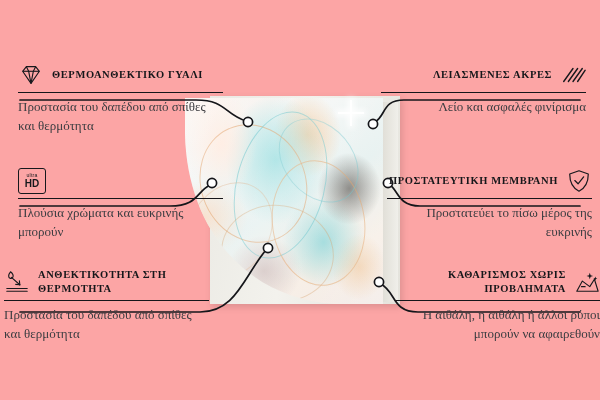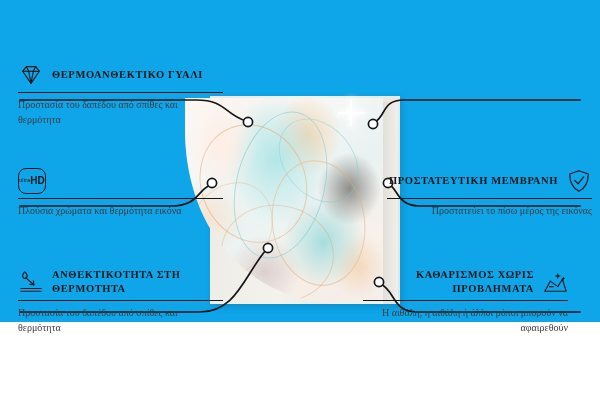--- a/index.html
+++ b/index.html
@@ -3,21 +3,21 @@
 <meta charset="utf-8">
 <style>
   html,body{margin:0;padding:0;}
   body{
     width:600px;height:400px;
     background:#ffffff;
     font-family:"Liberation Serif","DejaVu Serif",serif;
     overflow:hidden;
     position:relative;
   }
-  #stage{position:relative;width:600px;height:322px;background:#0ea5e9;text-decoration:underline;}
+  #stage{position:relative;width:600px;height:400px;background:#fca5a5;text-decoration:underline;}
 
   
   #product{
     position:absolute;left:175px;top:88px;width:250px;height:230px;
   }
   .panel-back{
     position:absolute;left:35px;top:8px;width:190px;height:208px;
     background:linear-gradient(100deg,#ebeae4 0%,#f3f2ed 45%,#e4e3dc 100%);
     box-shadow:2px 3px 7px rgba(0,0,0,.13);
   }
@@ -75,39 +75,39 @@
   .feat.left .head{justify-content:flex-start;}
   .feat.right .head{justify-content:flex-end;}
   .feat .title{
     font-size:10.5px;letter-spacing:.6px;color:#16171a;font-weight:bold;
     line-height:1.32;text-transform:uppercase;
   }
   .feat.left .title{text-align:left;}
   .feat.right .title{text-align:right;}
   .feat .rule{height:1.4px;background:#15161a;margin:4px 0 5px;width:100%;}
   .feat .desc{
-    font-size:10px;color:#3c3d41;line-height:1.45;
+    font-size:13px;color:#3c3d41;line-height:1.45;
   }
   .feat.left .desc{text-align:left;}
   .feat.right .desc{text-align:right;}
   .ic{flex:0 0 auto;width:26px;height:26px;display:block;}
   .hdicon{
-    border:1.4px solid #17181c;border-radius:8px;width:26px;height:24px;
-    display:flex;flex-direction:row;align-items:center;justify-content:center;
+    border:1.4px solid #17181c;border-radius:3px;width:26px;height:24px;
+    display:flex;flex-direction:column;align-items:center;justify-content:center;
     line-height:1;
   }
   .hdicon .u{font-family:"Liberation Sans",sans-serif;font-size:5.2px;letter-spacing:.2px;color:#17181c;}
   .hdicon .h{font-family:"Liberation Sans",sans-serif;font-size:10px;font-weight:bold;color:#17181c;margin-top:.5px;}
 
   #f1{left:18px;top:62px;}
   #f2{left:18px;top:168px;}
-  #f3{left:18px;top:268px;}
+  #f3{left:4px;top:268px;}
   #f4{right:14px;top:62px;}
   #f5{right:8px;top:168px;}
-  #f6{right:32px;top:268px;}
+  #f6{right:0;top:268px;}
 </style>
 </head>
 <body>
 
 <div id="stage">
 
   <div id="product">
     <div class="panel-back"></div>
     <div class="panel-back2"></div>
     <div class="art-clip">
@@ -160,54 +160,69 @@
   </div>
 
   <div class="feat left" id="f2">
     <div class="head">
       <div class="ic hdicon">
         <span class="u">ultra</span>
         <span class="h">HD</span>
       </div>
     </div>
     <div class="rule"></div>
-    <div class="desc">Πλούσια χρώματα και θερμότητα εικόνα</div>
+    <div class="desc">Πλούσια χρώματα και ευκρινής μπορούν</div>
   </div>
 
   <div class="feat left" id="f3">
     <div class="head">
       <svg class="ic" viewBox="0 0 28 28">
         <g fill="none" stroke="#17181c" stroke-width="1.2" stroke-linecap="round" stroke-linejoin="round">
           <path d="M7,3 C9.5,5 10.5,7 9.5,9 C8.5,11 5,10.5 5,7.5 C5,5.8 6,4.2 7,3 Z"></path>
           <path d="M8,9 L17,17"></path>
             <path d="M17,17 L12.6,16.6"></path>
             <path d="M17,17 L16.6,12.6"></path>
           <path d="M3,21 L25,21"></path>
             <path d="M3,24 L25,24"></path>
         </g>
       </svg>
       <div class="title">ΑΝΘΕΚΤΙΚΟΤΗΤΑ ΣΤΗ ΘΕΡΜΟΤΗΤΑ</div>
     </div>
     <div class="rule"></div>
     <div class="desc">Προστασία του δαπέδου από σπίθες και θερμότητα</div>
   </div>
 
+  <div class="feat right" id="f4">
+    <div class="head">
+      <div class="title">ΛΕΙΑΣΜΕΝΕΣ ΑΚΡΕΣ</div>
+      <svg class="ic" viewBox="0 0 28 28">
+        <g stroke="#17181c" stroke-width="1.5" stroke-linecap="round">
+          <path d="M4,21 L14,7"></path>
+            <path d="M9,21 L19,7"></path>
+            <path d="M14,21 L24,7"></path>
+            <path d="M19,21 L27,9"></path>
+        </g>
+      </svg>
+    </div>
+    <div class="rule"></div>
+    <div class="desc">Λείο και ασφαλές φινίρισμα</div>
+  </div>
 
   <div class="feat right" id="f5">
     <div class="head">
       <div class="title">ΠΡΟΣΤΑΤΕΥΤΙΚΗ ΜΕΜΒΡΑΝΗ</div>
       <svg class="ic" viewBox="0 0 28 28">
         <g fill="none" stroke="#17181c" stroke-width="1.3" stroke-linecap="round" stroke-linejoin="round">
           <path d="M14,3 L24,6.5 C24,16 20,22 14,25 C8,22 4,16 4,6.5 Z"></path>
           <path d="M9.5,13.5 L13,17 L19,9.5"></path>
         </g>
       </svg>
     </div>
     <div class="rule"></div>
-    <div class="desc">Προστατεύει το πίσω μέρος της εικόνας</div>
+    <div class="desc">Προστατεύει το πίσω μέρος της ευκρινής</div>
   </div>
 
   <div class="feat right" id="f6">
     <div class="head">
       <div class="title">ΚΑΘΑΡΙΣΜΟΣ ΧΩΡΙΣ ΠΡΟΒΛΗΜΑΤΑ</div>
       <svg class="ic" viewBox="0 0 28 28">
         <g fill="none" stroke="#17181c" stroke-width="1.2" stroke-linecap="round" stroke-linejoin="round">
           <path d="M3,24 L9,13 L17,19 L22,11 L26,24 Z"></path>
           <path d="M8,19 L12,19"></path>
           <path d="M17,4 L17.9,6.6 L20.5,7.5 L17.9,8.4 L17,11 L16.1,8.4 L13.5,7.5 L16.1,6.6 Z" fill="#17181c" stroke="none"></path>

